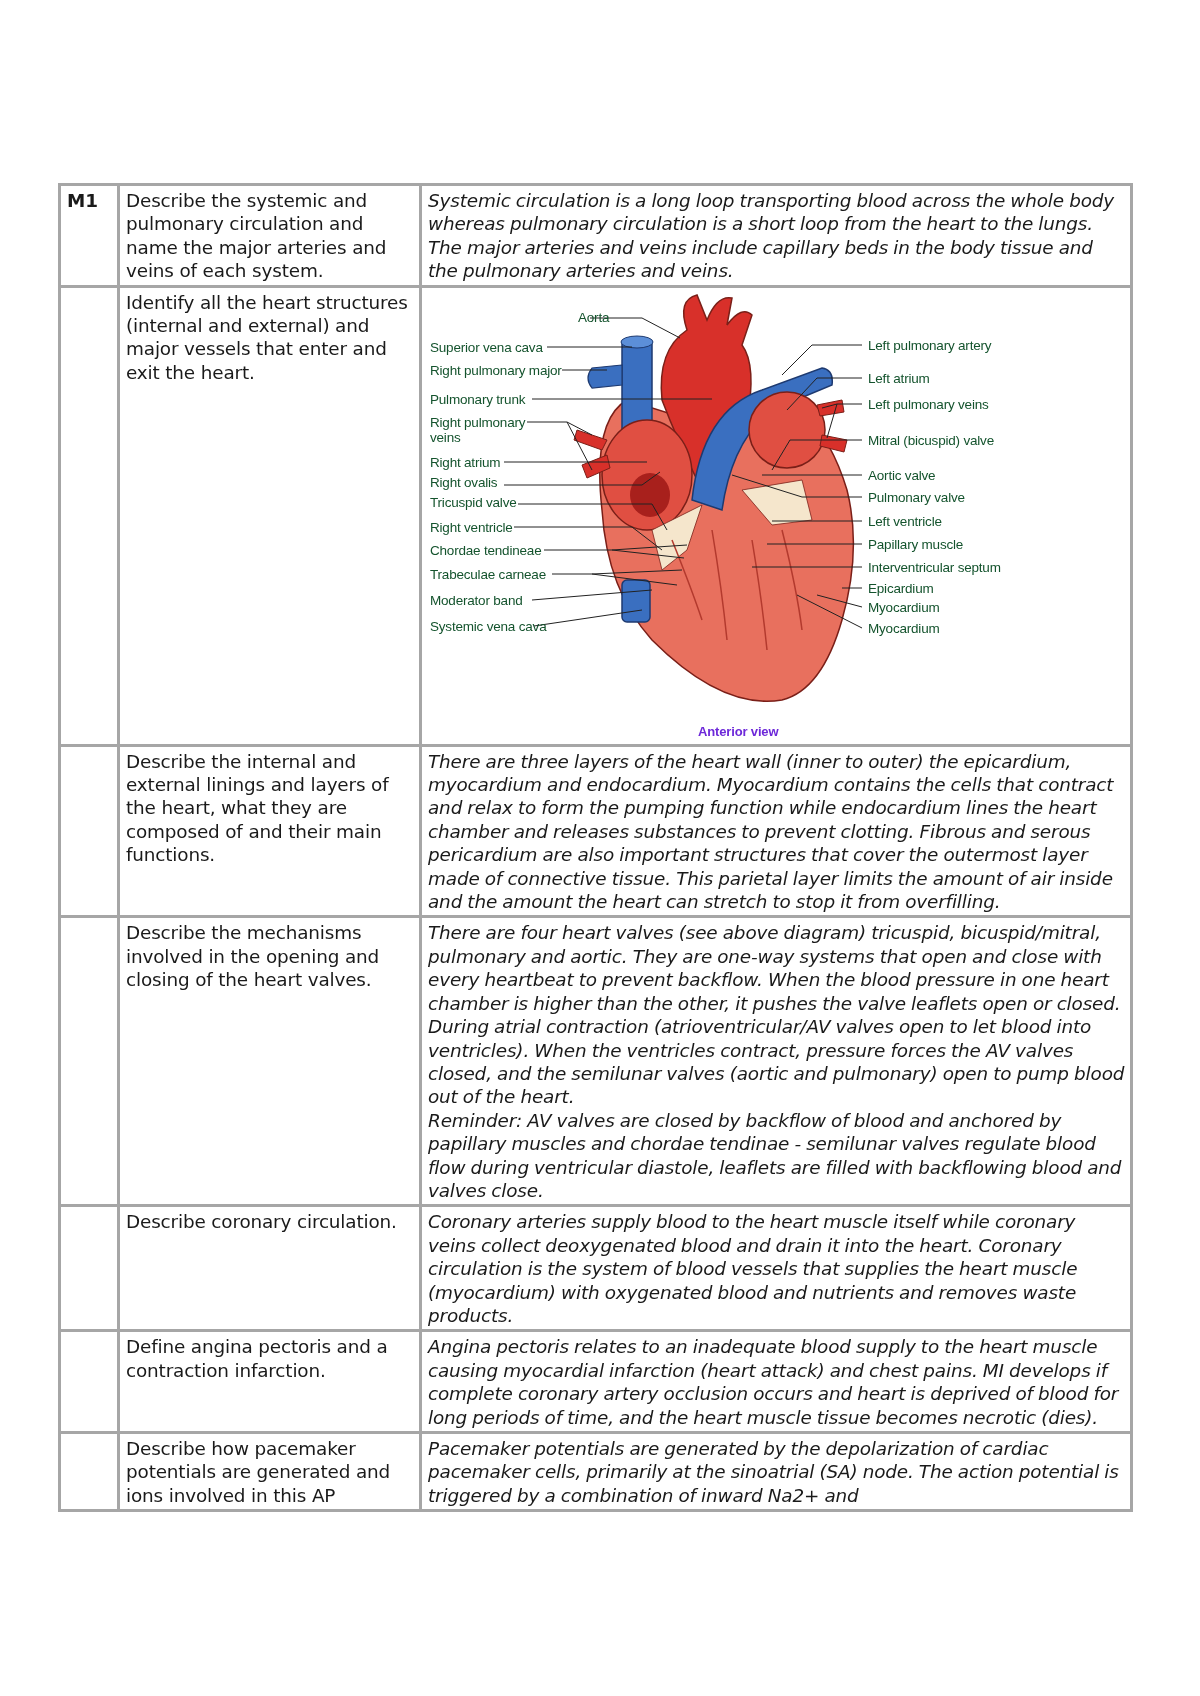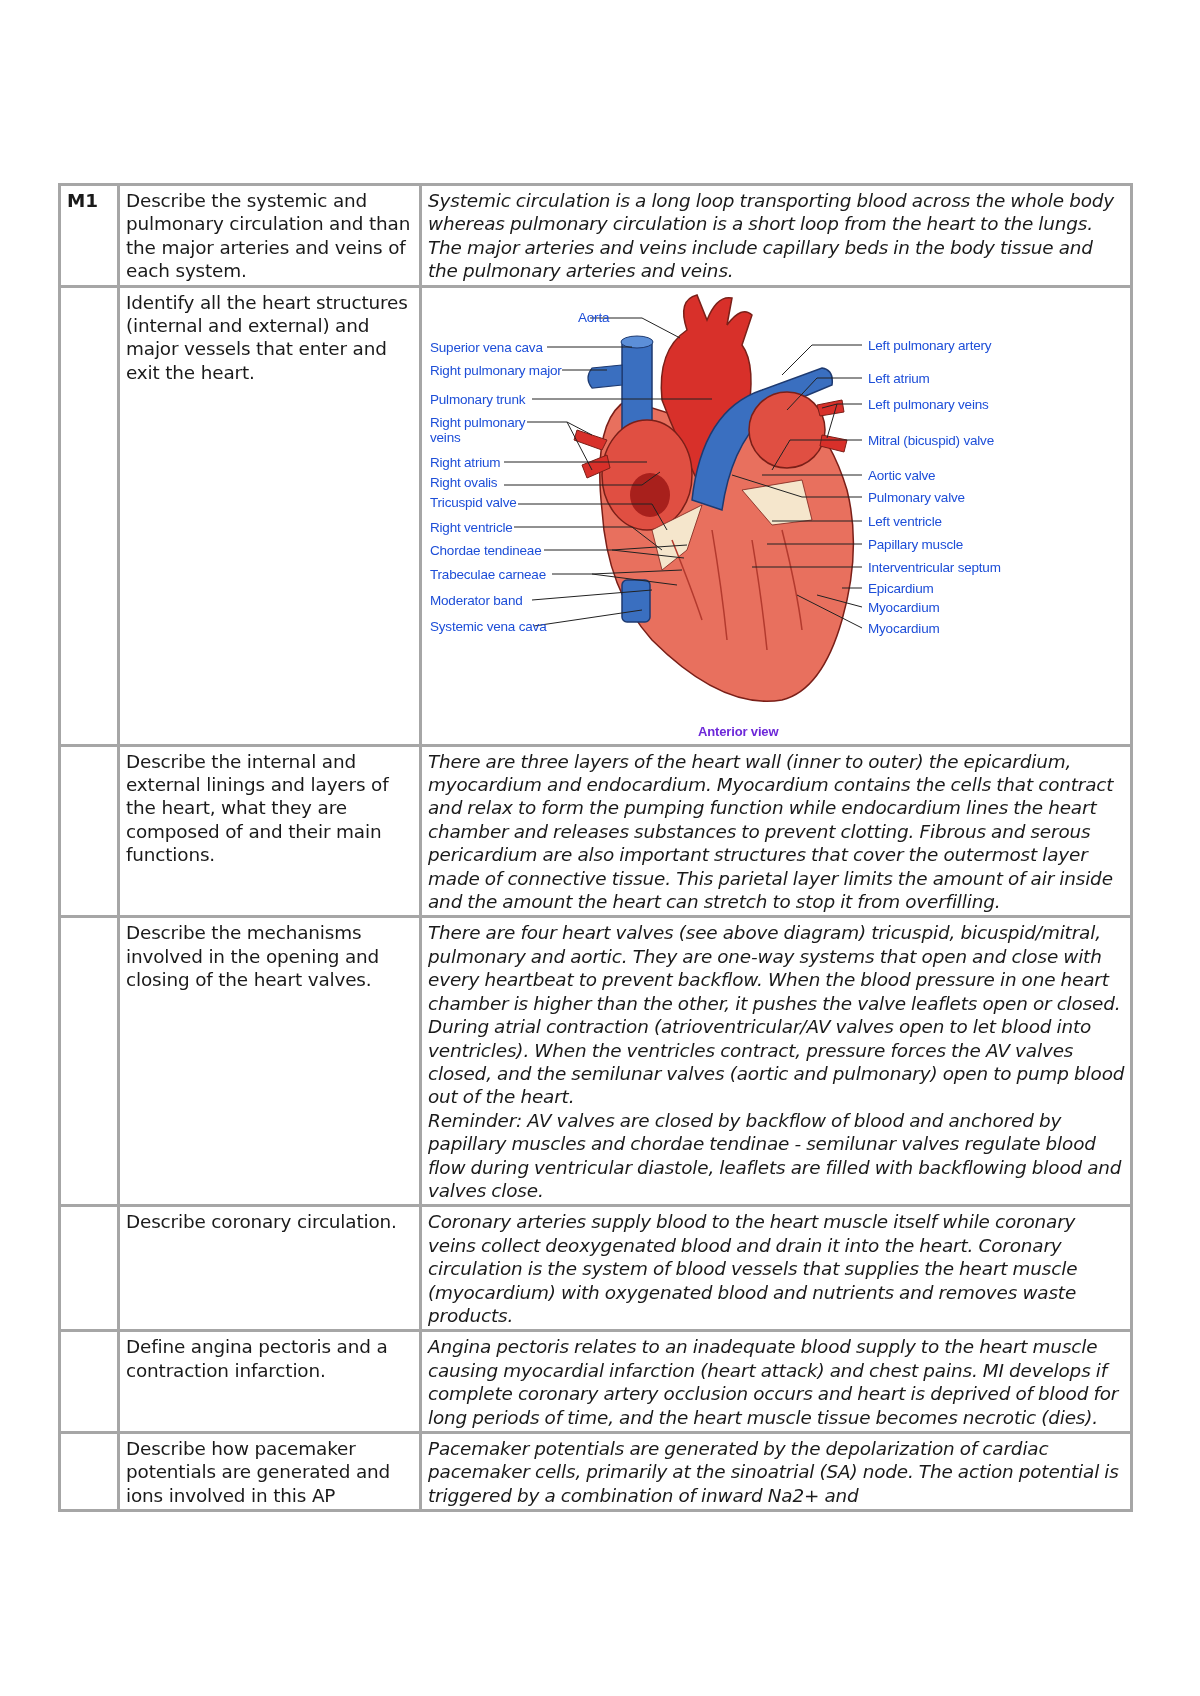--- a/index.html
+++ b/index.html
@@ -16,37 +16,37 @@
     padding: 3px 5px 2px 6px;
     font-size: 18.4px; line-height: 23.4px; letter-spacing: -0.15px;
   }
   col.c1 { width: 59px; } col.c2 { width: 302px; } col.c3 { width: 711px; }
   td.code { font-weight: bold; font-size: 18px; padding-left: 5px; }
   td.ans { font-size: 18.4px; letter-spacing: -0.35px; word-spacing: -0.5px; font-style: italic; }
   .ans p { margin: 0; }
   .diagram-cell { padding: 2px 0 0 0 !important; position: relative; height: 454px; }
   .diagram { position: relative; width: 711px; height: 454px; }
   .diagram svg { position: absolute; left: 0; top: 0; }
-  .lbl { position: absolute; font-family: "Liberation Sans", sans-serif; font-size: 13.5px; color: #1d4ed8; white-space: nowrap; line-height: 15px; letter-spacing: -0.2px; }
+  .lbl { position: absolute; font-family: "Liberation Sans", sans-serif; font-size: 13.5px; color: #14532d; white-space: nowrap; line-height: 15px; letter-spacing: -0.2px; }
   .caption { position: absolute; font-family: "Liberation Sans", sans-serif; font-weight: bold; font-size: 13px; color: #6d28d9; }
 </style>
 </head>
 <body>
 
 <div class="page">
   <table class="qa">
     <colgroup>
         <col class="c1">
         <col class="c2">
         <col class="c3">
       </colgroup>
     <tbody>
       <tr>
         <td class="code">M1</td>
-        <td>Describe the systemic and pulmonary circulation and than the major arteries and veins of each system.</td>
+        <td>Describe the systemic and pulmonary circulation and name the major arteries and veins of each system.</td>
         <td class="ans">Systemic circulation is a long loop transporting blood across the whole body whereas pulmonary circulation is a short loop from the heart to the lungs. The major arteries and veins include capillary beds in the body tissue and the pulmonary arteries and veins.</td>
       </tr>
       <tr>
         <td class="code"></td>
         <td>Identify all the heart structures (internal and external) and major vessels that enter and exit the heart.</td>
         <td class="diagram-cell">
           <div class="diagram">
             <svg width="711" height="454" viewBox="0 0 711 454">
 
               <path d="M205 110 Q170 130 180 220 Q185 300 230 350 Q300 420 360 410 Q400 400 420 330 Q440 260 425 200 Q410 150 380 120 L300 140 Z" fill="#e8705e" stroke="#7a1f18" stroke-width="1.5"></path>

